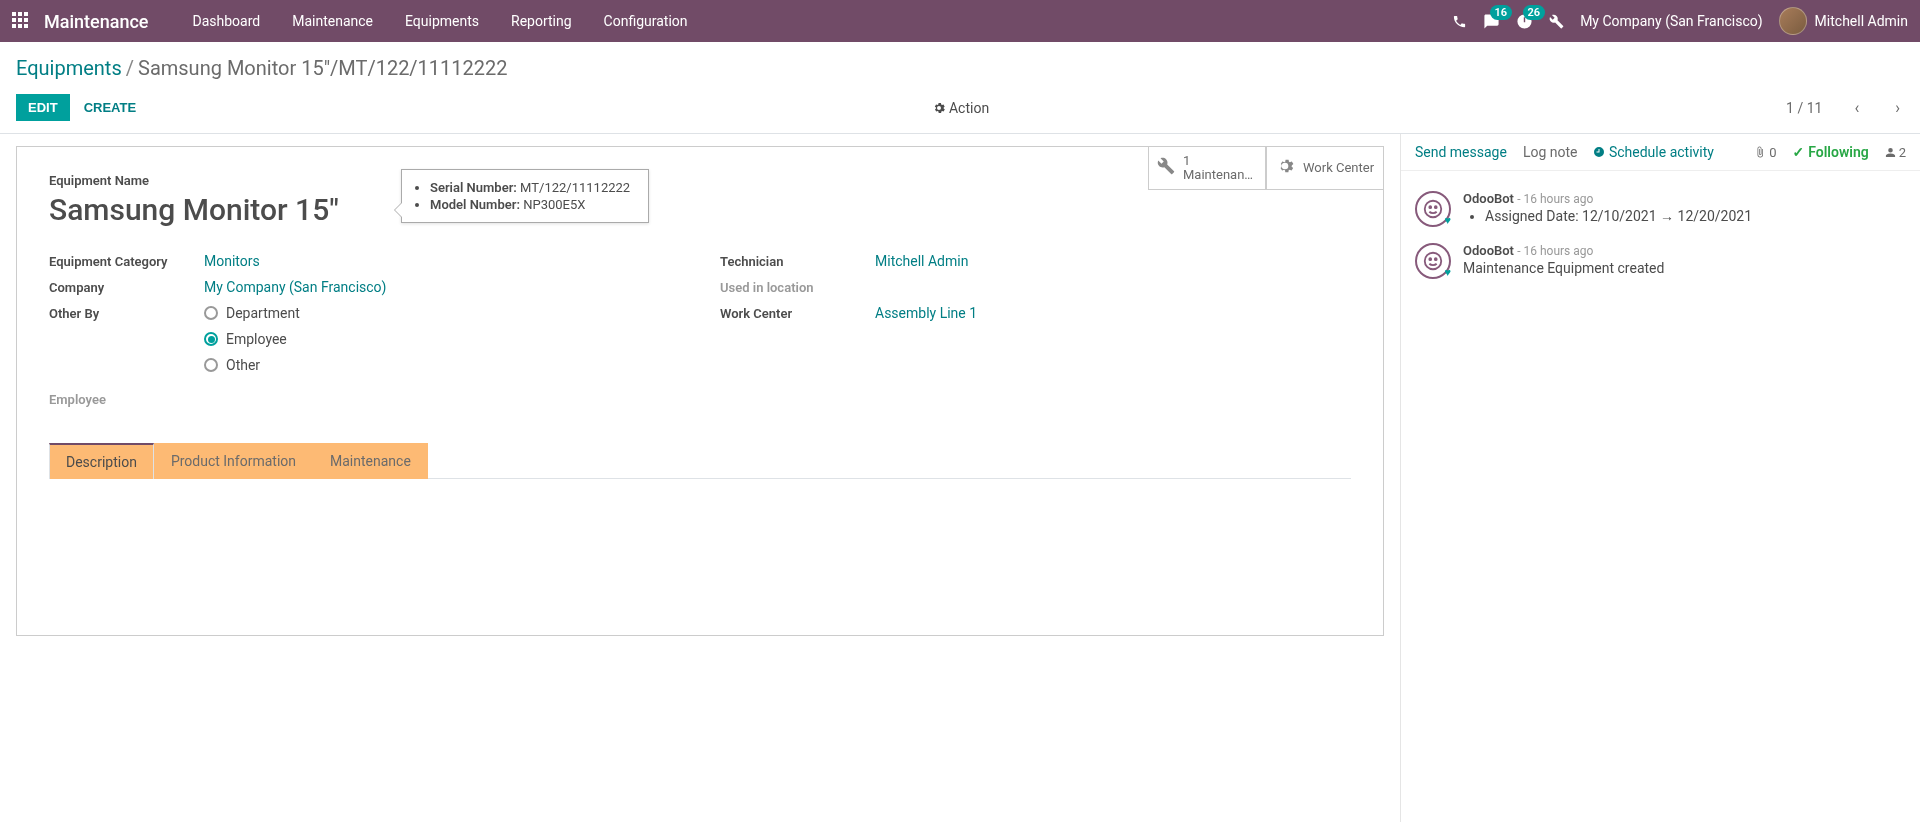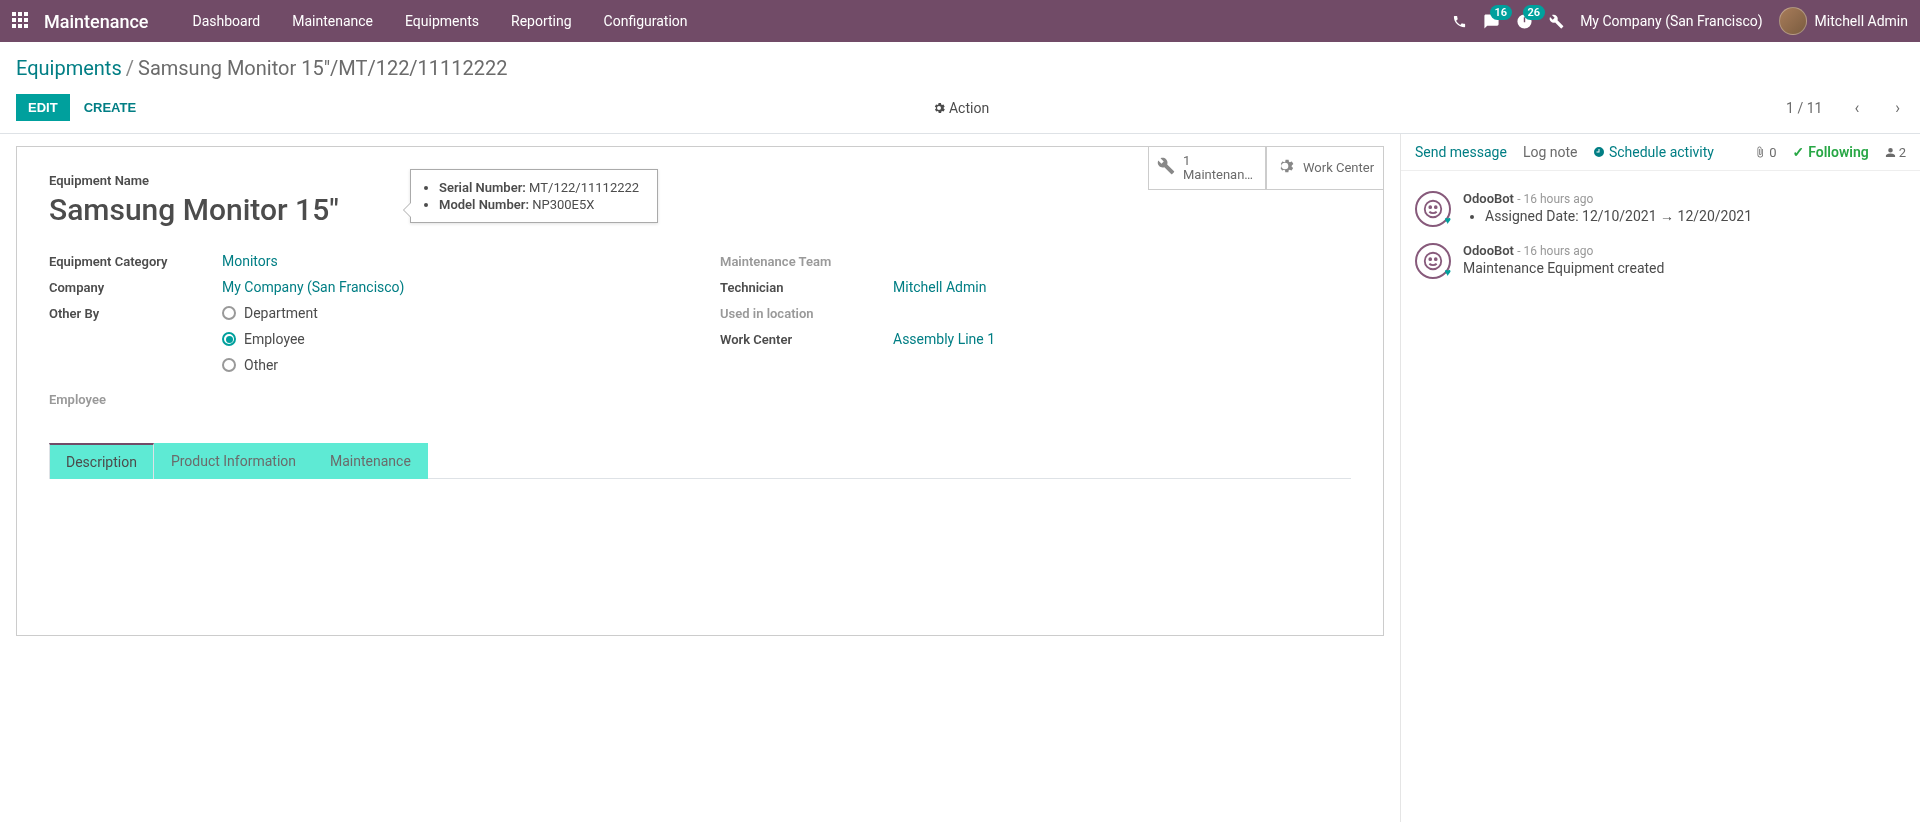--- a/index.html
+++ b/index.html
@@ -34,46 +34,46 @@
 
 .main-layout { display:flex; }
 .form-area { flex:1; padding:12px 16px; }
 .form-sheet { background:#fff; border:1px solid #ccc; position:relative; min-height:490px; }
 .stat-buttons { position:absolute; top:-1px; right:-1px; display:flex; }
 .stat-btn { border:1px solid #ccc; background:#fff; width:118px; height:44px; display:flex; align-items:center; padding:4px 8px; gap:8px; cursor:pointer; color:#6b6b6b; overflow:hidden; }
 .stat-btn .sicon { font-size:18px; color:#888; }
 .stat-btn .slabel { font-size:13px; line-height:1.1; white-space:nowrap; overflow:hidden; text-overflow:ellipsis; }
 .stat-btn .snum { font-size:13px; }
 
-.tooltip-box { position:absolute; top:22px; left:393px; background:#fff; border:1px solid #aaa; padding:8px 18px 8px 8px; font-size:13px; box-shadow:0 1px 3px rgba(0,0,0,.12); }
+.tooltip-box { position:absolute; top:22px; left:384px; background:#fff; border:1px solid #aaa; padding:8px 18px 8px 8px; font-size:13px; box-shadow:0 1px 3px rgba(0,0,0,.12); }
 .tooltip-box::before { content:''; position:absolute; left:-8px; top:32px; width:0; height:0; border-top:8px solid transparent; border-bottom:8px solid transparent; border-right:8px solid #aaa; }
 .tooltip-box::after { content:''; position:absolute; left:-7px; top:32px; width:0; height:0; border-top:8px solid transparent; border-bottom:8px solid transparent; border-right:8px solid #fff; }
 .tooltip-box ul { list-style:disc; padding-left:20px; }
 .tooltip-box li { margin:2px 0; }
 .tooltip-box .tlabel { font-weight:600; }
 
 .sheet-body { padding:26px 32px 20px; }
 .field-label-sm { font-size:13px; font-weight:600; color:#4c4c4c; margin-bottom:4px; }
 .record-title { font-size:30px; font-weight:500; color:#4c4c4c; margin-bottom:26px; }
 
 .form-cols { display:flex; gap:40px; }
 .form-col { flex:1; }
 .form-row { display:flex; margin-bottom:10px; align-items:flex-start; }
-.form-row .lbl { width:173px; font-size:13px; font-weight:600; color:#4c4c4c; padding-top:1px; }
+.form-row .lbl { width:155px; font-size:13px; font-weight:600; color:#4c4c4c; padding-top:1px; }
 .form-row .lbl.muted { color:#999; }
 .form-row .val { flex:1; font-size:14px; }
 .form-row .val.link { color:#017E84; }
 .radio-group { display:flex; flex-direction:column; gap:10px; }
 .radio-item { display:flex; align-items:center; gap:8px; }
 .radio-item .radio { width:14px; height:14px; border:2px solid #999; border-radius:50%; display:inline-flex; align-items:center; justify-content:center; }
 .radio-item.selected .radio { border-color:#00A09D; }
 .radio-item.selected .radio::after { content:''; width:7px; height:7px; background:#00A09D; border-radius:50%; }
 
 .tabs-row { display:flex; border-bottom:1px solid #dee2e6; margin-top:26px; }
-.tab { padding:9px 16px; border:1px solid transparent; border-bottom:none; cursor:pointer; font-size:14px; color:#6b6b6b; background:#5eead4; margin-bottom:-1px; }
+.tab { padding:9px 16px; border:1px solid transparent; border-bottom:none; cursor:pointer; font-size:14px; color:#6b6b6b; background:#fdba74; margin-bottom:-1px; }
 .tab.active { border-color:#dee2e6; border-top:2px solid #714B67; color:#4c4c4c; }
 
 .chatter { width:520px; border-left:1px solid #e5e5e5; background:#fff; min-height:690px; }
 .chatter-top { display:flex; align-items:center; padding:10px 14px; gap:16px; border-bottom:1px solid #eee; flex-wrap:wrap; }
 .chatter-top .clink { color:#017E84; font-size:14px; cursor:pointer; }
 .chatter-top .cgrey { color:#6b6b6b; font-size:14px; cursor:pointer; }
 .chatter-top .cspacer { flex:1; }
 .chatter-top .attach { display:flex; align-items:center; gap:3px; color:#6b6b6b; font-size:13px; }
 .chatter-top .following { color:#28a745; font-weight:600; font-size:14px; display:flex; align-items:center; gap:4px; }
 .chatter-top .followers { display:flex; align-items:center; gap:3px; color:#6b6b6b; font-size:13px; }
@@ -240,24 +240,20 @@
                     </div>
                 </div>
               </div>
             </div>
             <div class="form-row" style="margin-top:18px;">
               <div class="lbl muted">Employee</div>
               <div class="val"></div>
             </div>
           </div>
           <div class="form-col">
-            <div class="form-row">
-              <div class="lbl muted">Maintenance Team</div>
-              <div class="val"></div>
-            </div>
             <div class="form-row">
               <div class="lbl">Technician</div>
               <div class="val link">Mitchell Admin</div>
             </div>
             <div class="form-row">
               <div class="lbl muted">Used in location</div>
               <div class="val"></div>
             </div>
             <div class="form-row">
               <div class="lbl">Work Center</div>

